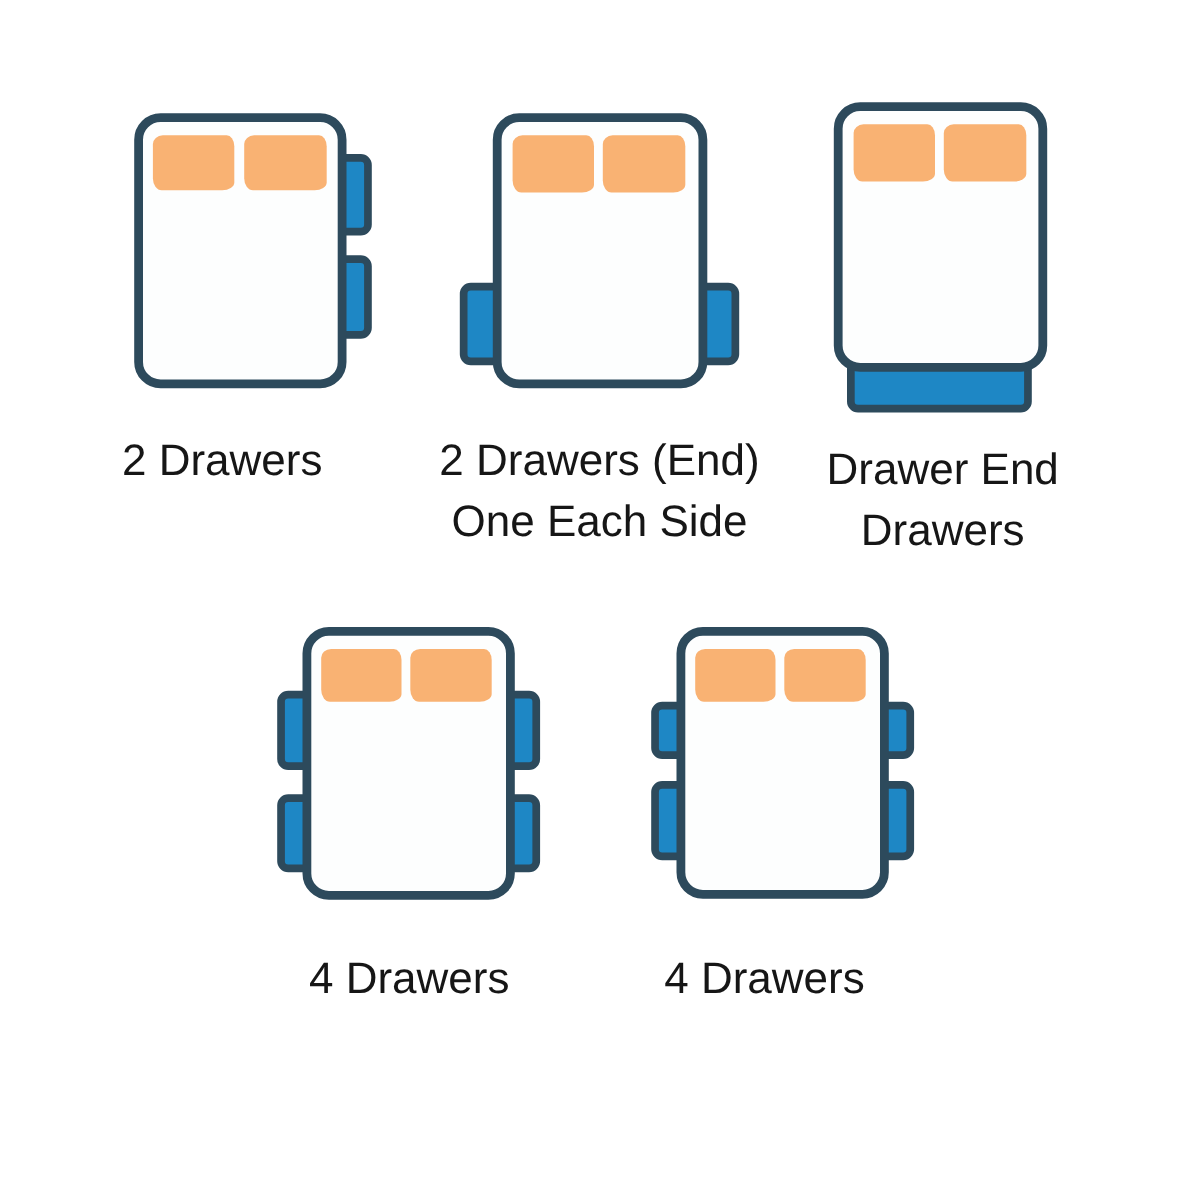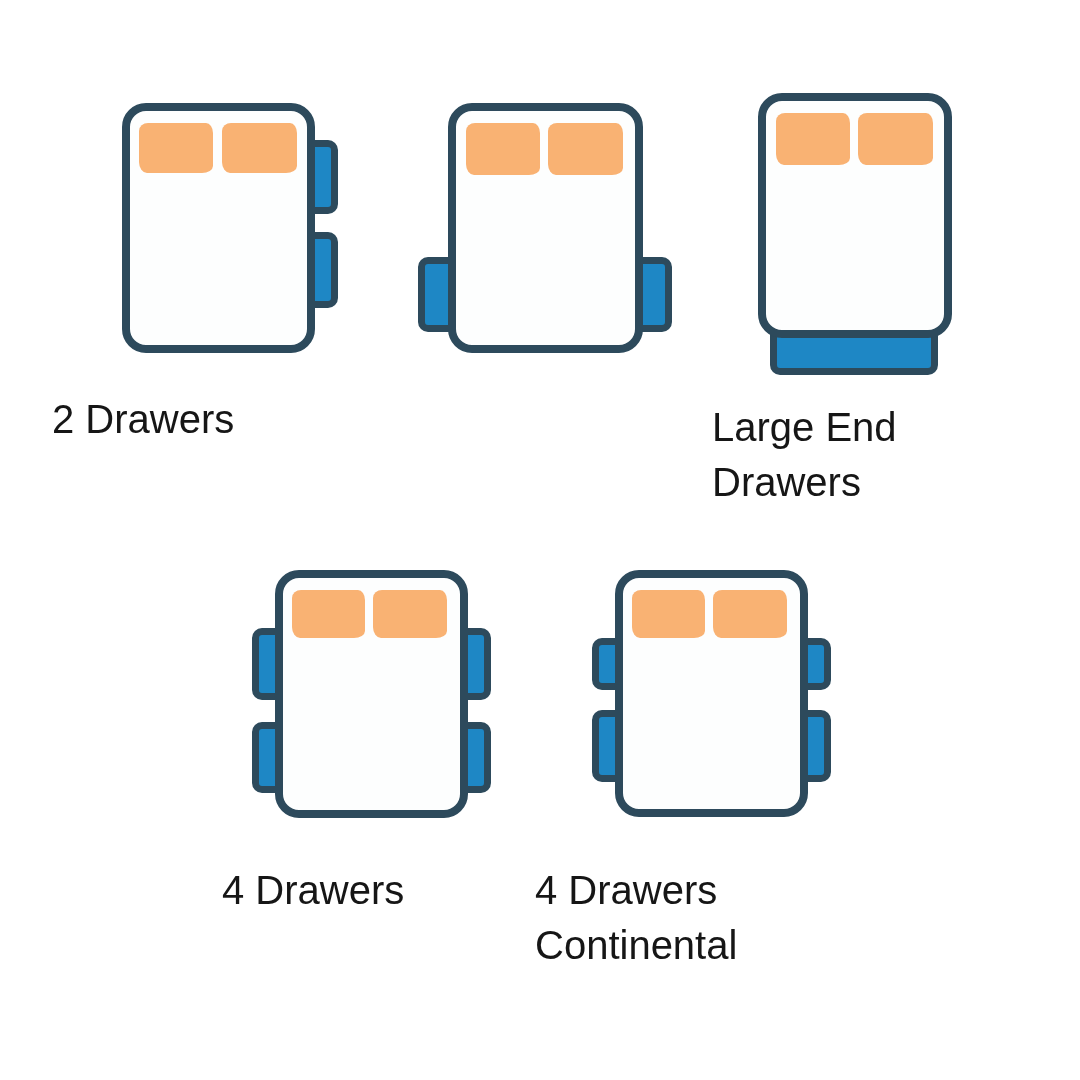--- a/index.html
+++ b/index.html
@@ -28,20 +28,21 @@
   .drawer{
     position:absolute;
     box-sizing:border-box;
     background:var(--drawer-fill,#1e87c5);
     border:7px solid var(--outline,#2d4a5c);
     border-radius:10px;
     z-index:1;
   }
   .label{
     position:absolute;
+    text-align:center;
     font-size:40px;
     line-height:55px;
     font-weight:500;
     color:var(--label-text,#161616);
     z-index:4;
   }
   .label div{white-space:nowrap;}
 
   
   .b1-body{left:122px;top:103px;width:193px;height:250px;}
@@ -98,27 +99,31 @@
   <div class="pillow b1-p2"></div>
   <div class="label label1">
     <div>2 Drawers</div>
   </div>
 
   <div class="drawer b2-d1"></div>
   <div class="drawer b2-d2"></div>
   <div class="bed-body b2-body"></div>
   <div class="pillow b2-p1"></div>
   <div class="pillow b2-p2"></div>
+  <div class="label label2">
+    <div>2 Drawers (End)</div>
+    <div>One Each Side</div>
+  </div>
 
   <div class="drawer b3-d1"></div>
   <div class="bed-body b3-body"></div>
   <div class="pillow b3-p1"></div>
   <div class="pillow b3-p2"></div>
   <div class="label label3">
-    <div>Large End</div>
+    <div>Drawer End</div>
     <div>Drawers</div>
   </div>
 
   <div class="drawer b4-dl1"></div>
   <div class="drawer b4-dl2"></div>
   <div class="drawer b4-dr1"></div>
   <div class="drawer b4-dr2"></div>
   <div class="bed-body b4-body"></div>
   <div class="pillow b4-p1"></div>
   <div class="pillow b4-p2"></div>
@@ -129,16 +134,15 @@
 
   <div class="drawer b5-dl1"></div>
   <div class="drawer b5-dl2"></div>
   <div class="drawer b5-dr1"></div>
   <div class="drawer b5-dr2"></div>
   <div class="bed-body b5-body"></div>
   <div class="pillow b5-p1"></div>
   <div class="pillow b5-p2"></div>
   <div class="label label5">
     <div>4 Drawers</div>
-    <div>Continental</div>
   </div>
 
 </div>
 
 </body></html>

